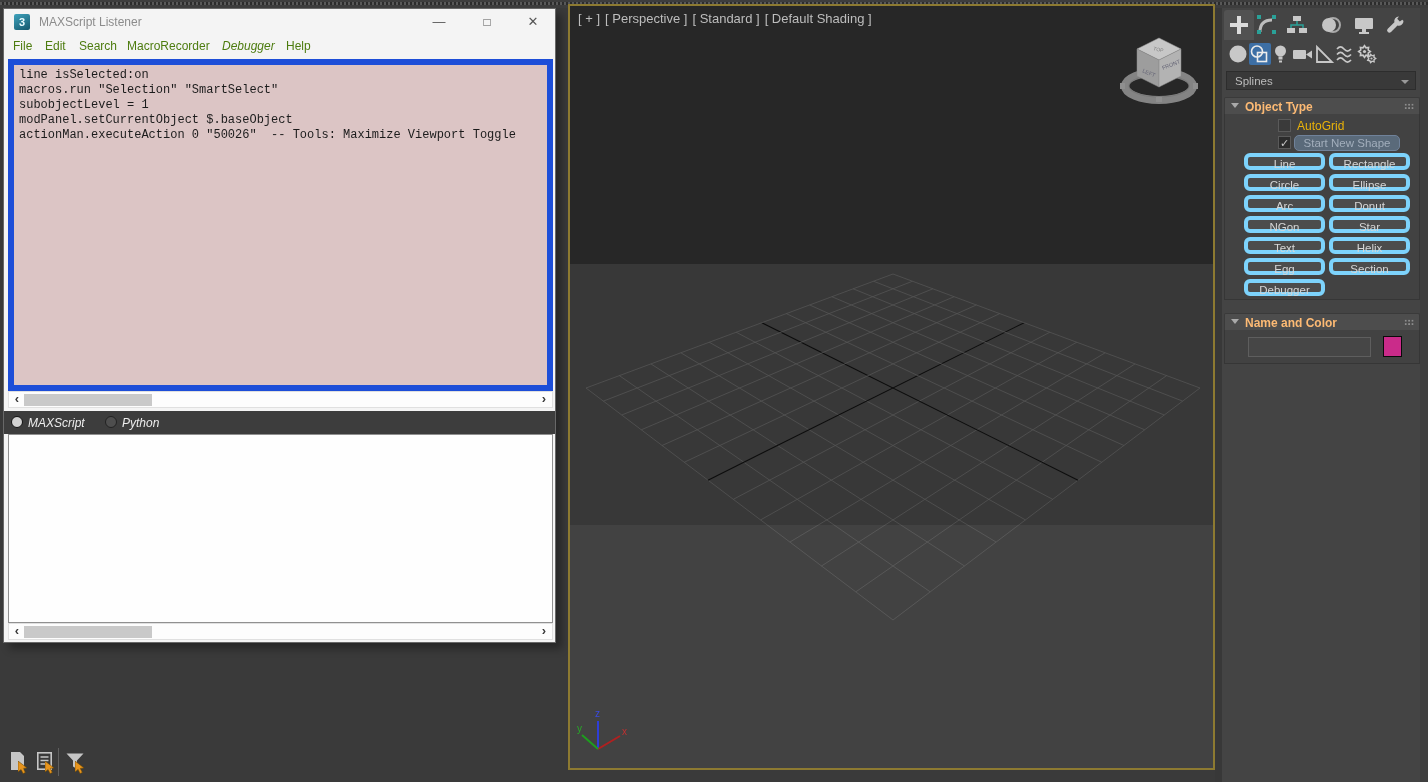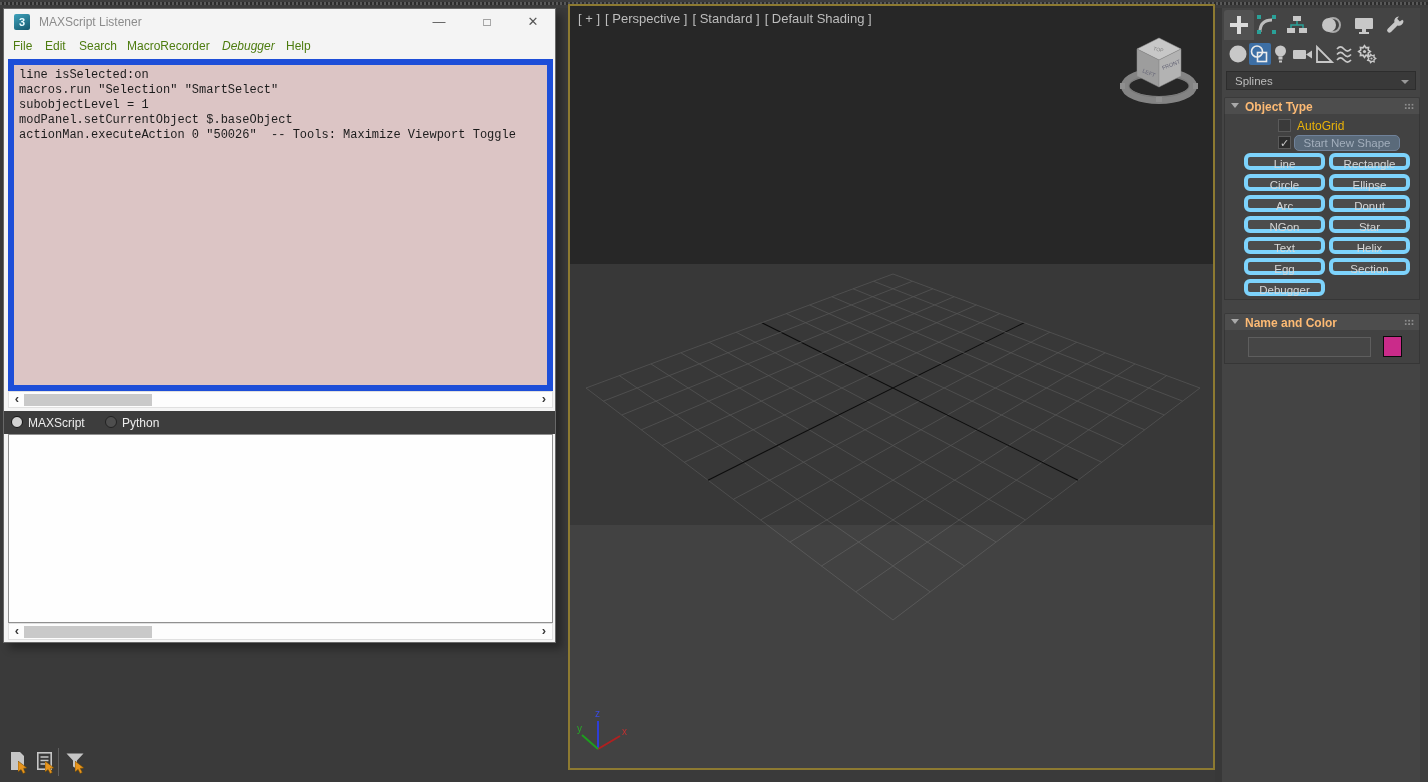--- a/index.html
+++ b/index.html
@@ -30,21 +30,21 @@
   .hscroll { position:absolute; left:4px; width:545px; height:17px; background:#fdfdfd; border:1px solid #e0e0e0; }
   #hscroll1 { top:382px; }
   #hscroll2 { top:614px; }
   .scroll-arrow { position:absolute; top:0; width:14px; height:15px; color:#3a3a3a; font-size:13px; font-weight:bold;
     text-align:center; line-height:14px; }
   .scroll-arrow.left { left:1px; } .scroll-arrow.right { right:1px; }
   .scroll-thumb { position:absolute; top:2px; height:12px; background:#c9c9c9; }
   #hscroll1 .scroll-thumb { left:15px; width:128px; }
   #hscroll2 .scroll-thumb { left:15px; width:128px; }
 
-  #langbar { position:absolute; left:0; top:402px; width:100%; height:23px; background:#3d3d3d; }
+  #langbar { position:absolute; left:0; top:402px; width:100%; height:23px; background:#3d3d3d;font-style:italic; }
   .radio { position:absolute; top:5px; width:12px; height:12px; border-radius:50%; }
   #radio-mxs { left:7px; background:#d2d2d2; border:1px solid #111; }
   #radio-py { left:101px; background:#4e4e4e; border:1px solid #222; }
   .radio-label { position:absolute; top:5px; font-size:12px; color:#ededed; }
   #lbl-mxs { left:24px; } #lbl-py { left:118px; }
 
   #output-pane { position:absolute; left:4px; top:425px; width:545px; height:189px; background:#fefefe; border:1px solid #909090; }
 
   .statusicon { position:absolute; width:22px; height:24px; }
   #icon-new { left:7px; top:750px; }

